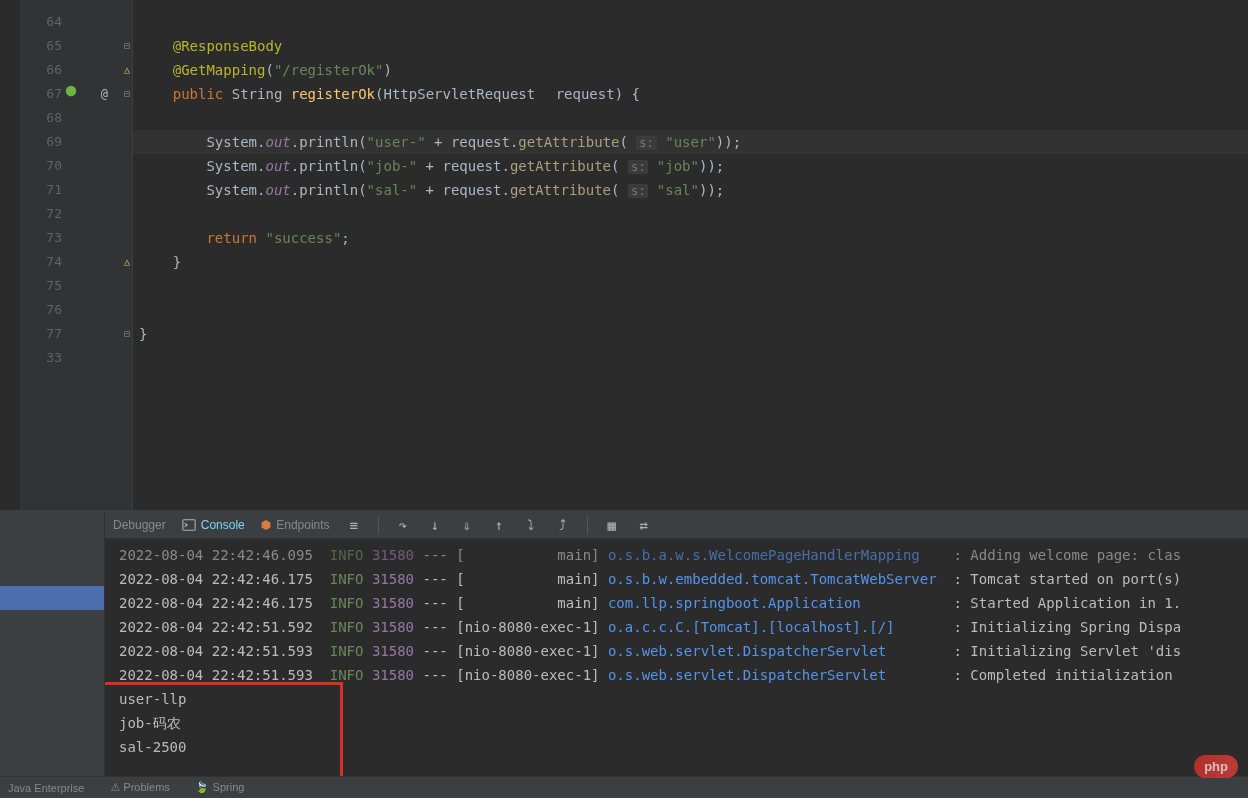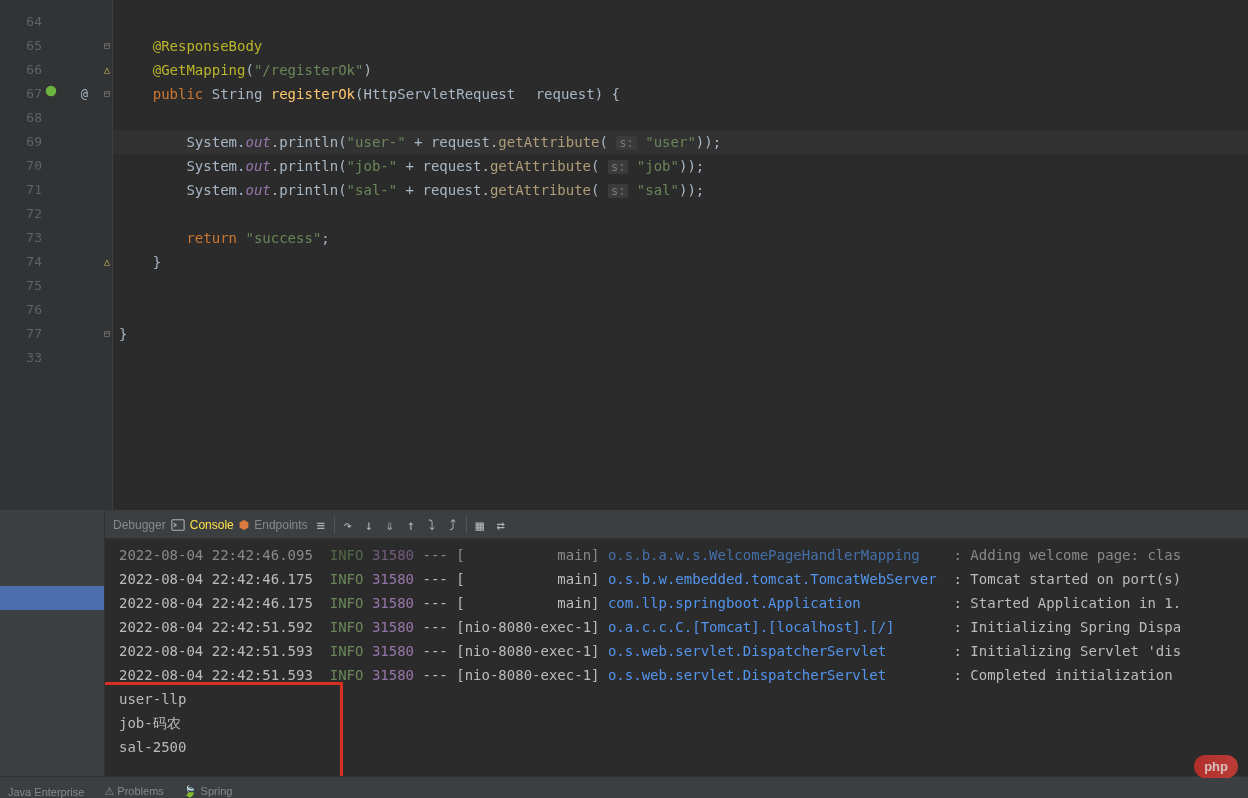--- a/index.html
+++ b/index.html
@@ -16,20 +16,21 @@
       display: flex;
       height: 510px;
       background: #2b2b2b;
     }
     .gutter {
       width: 113px;
       background: #313335;
       border-right: 1px solid #3c3f41;
       padding-top: 10px;
       position: relative;
+      margin-left: 20px;
     }
     .line-number {
       color: #606366;
       font-size: 13px;
       height: 24px;
       line-height: 24px;
       text-align: right;
       padding-right: 70px;
       position: relative;
     }
@@ -111,26 +112,26 @@
       display: flex;
       flex-direction: column;
       overflow: hidden;
     }
     .debug-toolbar {
       height: 28px;
       background: #3c3f41;
       display: flex;
       align-items: center;
       padding: 0 8px;
-      gap: 5px;
+      gap: 16px;
       border-bottom: 1px solid #323232;
       text-align: right;
     }
     .debug-tab {
-      color: #fde047;
+      color: #7dd3fc;
       font-size: 12px;
       font-family: -apple-system, 'Segoe UI', sans-serif;
       display: flex;
       align-items: center;
       gap: 5px;
       cursor: pointer;
     }
     .debug-tab.inactive { color: #888; }
     .toolbar-separator {
       width: 1px;
@@ -194,23 +195,23 @@
     
     .status-bar {
       position: absolute;
       bottom: 0;
       left: 0;
       right: 0;
       height: 22px;
       background: #3c3f41;
       border-top: 1px solid #323232;
       display: flex;
-      align-items: flex-end;
+      align-items: center;
       padding: 0 8px;
-      gap: 20px;
+      gap: 26px;
       font-size: 11px;
       font-family: -apple-system, 'Segoe UI', sans-serif;
       color: #888;
     }
     
     .watermark {
       position: absolute;
       bottom: 20px;
       right: 10px;
       background: linear-gradient(to right, #c9302c, #d43f3a);

